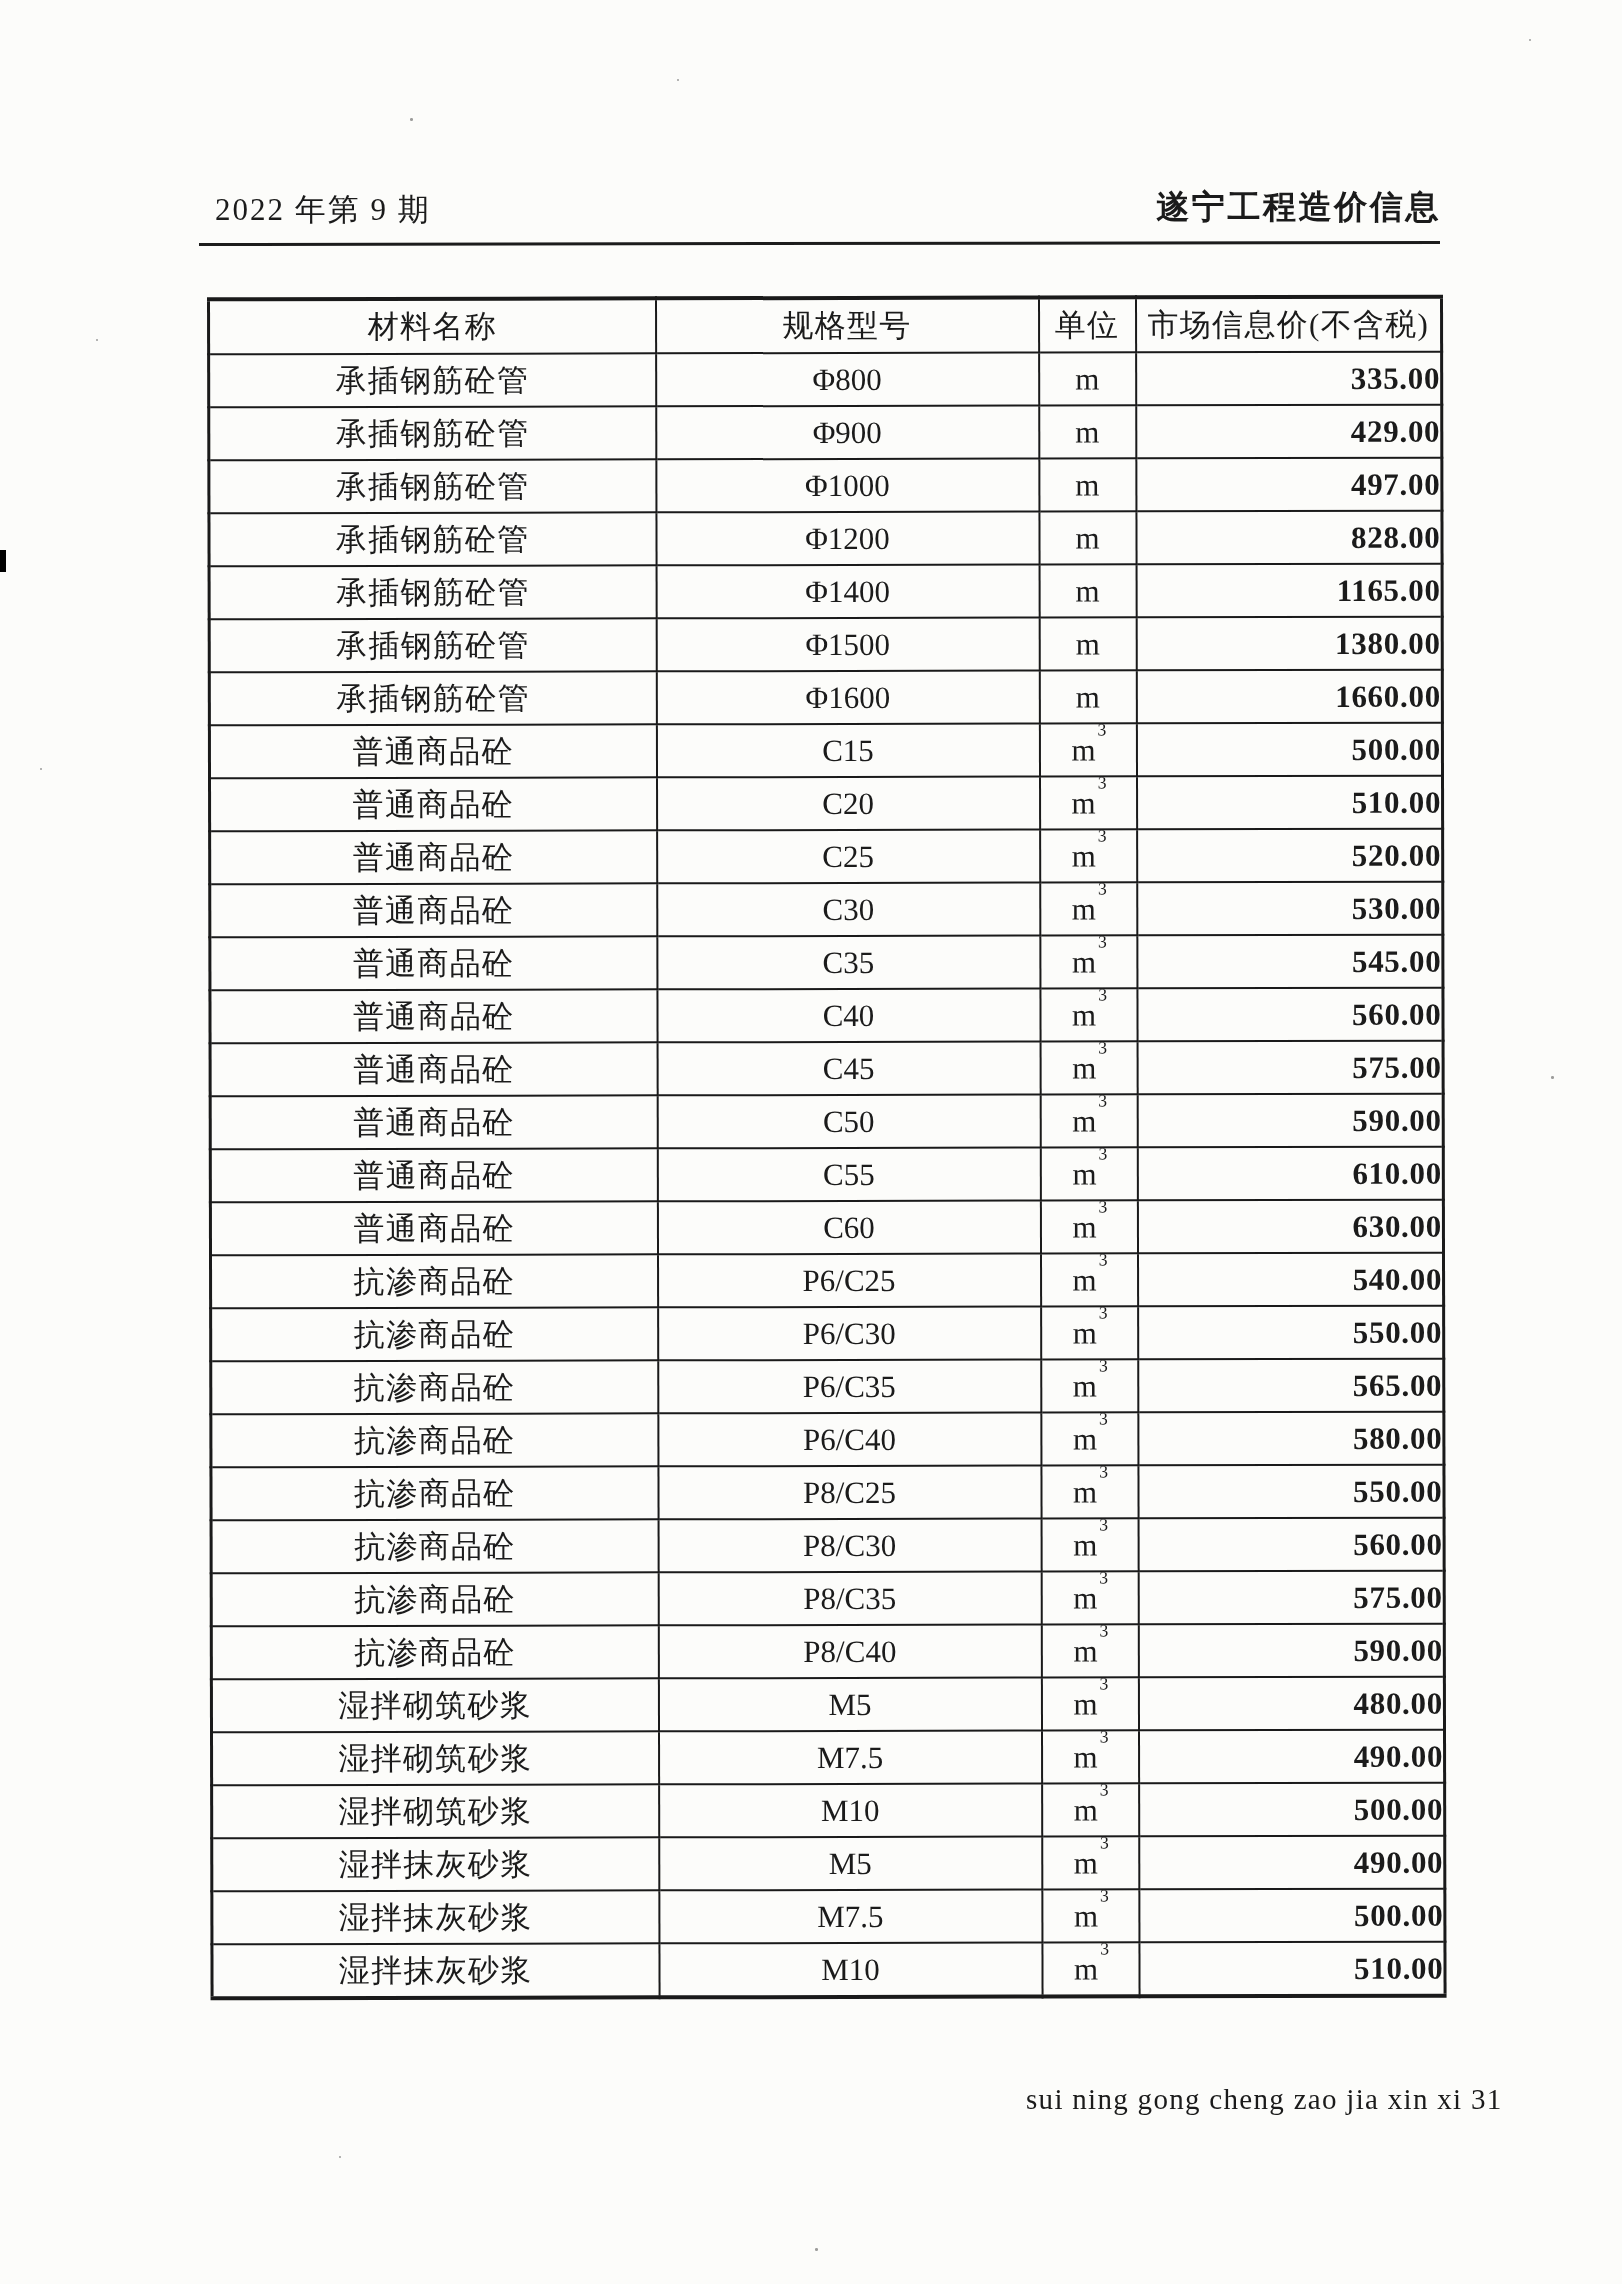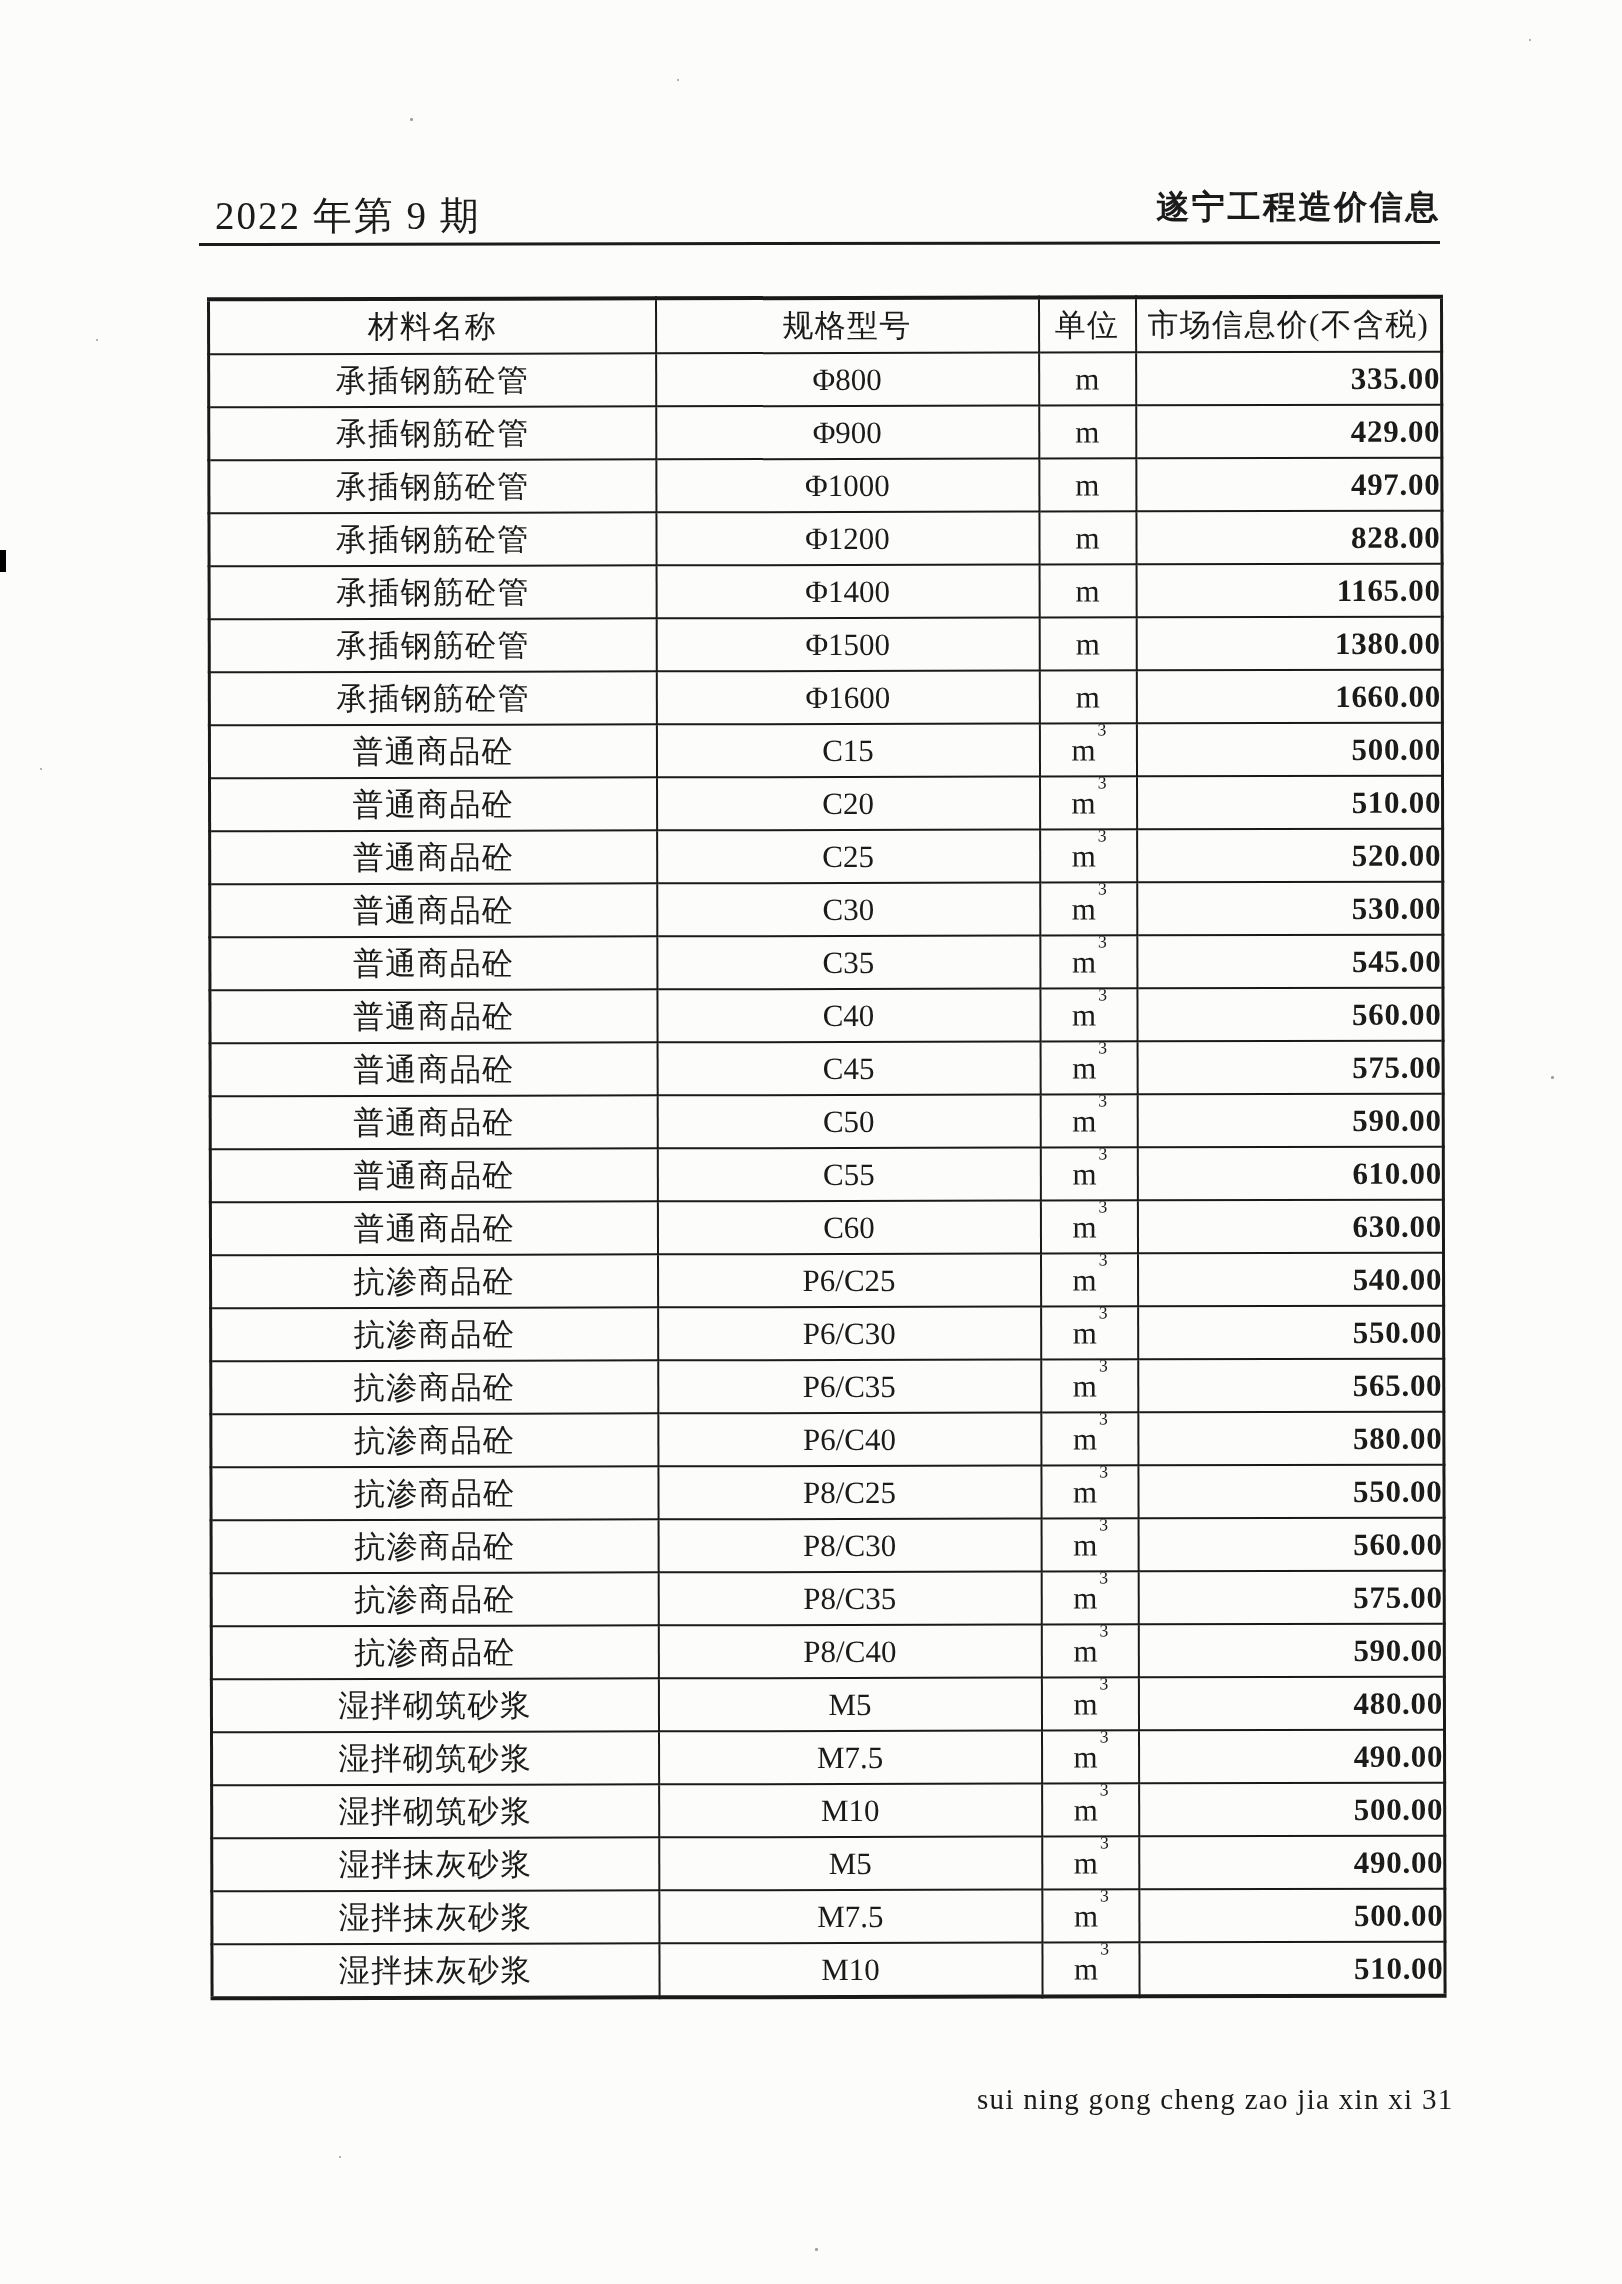--- a/index.html
+++ b/index.html
@@ -13,21 +13,21 @@
     font-family: "Liberation Serif", "DejaVu Serif", serif;
     color: #1b1b1b;
     overflow: hidden;
   }
 
   
   .hdr-issue {
     position: absolute;
     left: 215px;
     top: 189px;
-    font-size: 39px;
+    font-size: 31px;
     letter-spacing: 2px;
     white-space: nowrap;
   }
   .hdr-title {
     position: absolute;
     right: 182px;
     top: 185px;
     font-size: 33px;
     font-weight: bold;
     letter-spacing: 2.6px;
@@ -93,21 +93,21 @@
     font-size: 17.6px;
     position: relative;
     top: -13px;
     left: 2px;
     line-height: 0;
   }
 
   
   .footer {
     position: absolute;
-    left: 977px;
+    left: 1026px;
     top: 2083px;
     width: 465px;
     text-align: center;
     font-size: 29px;
     letter-spacing: 1.3px;
     white-space: nowrap;
   }
 
   
   .edge-mark {

